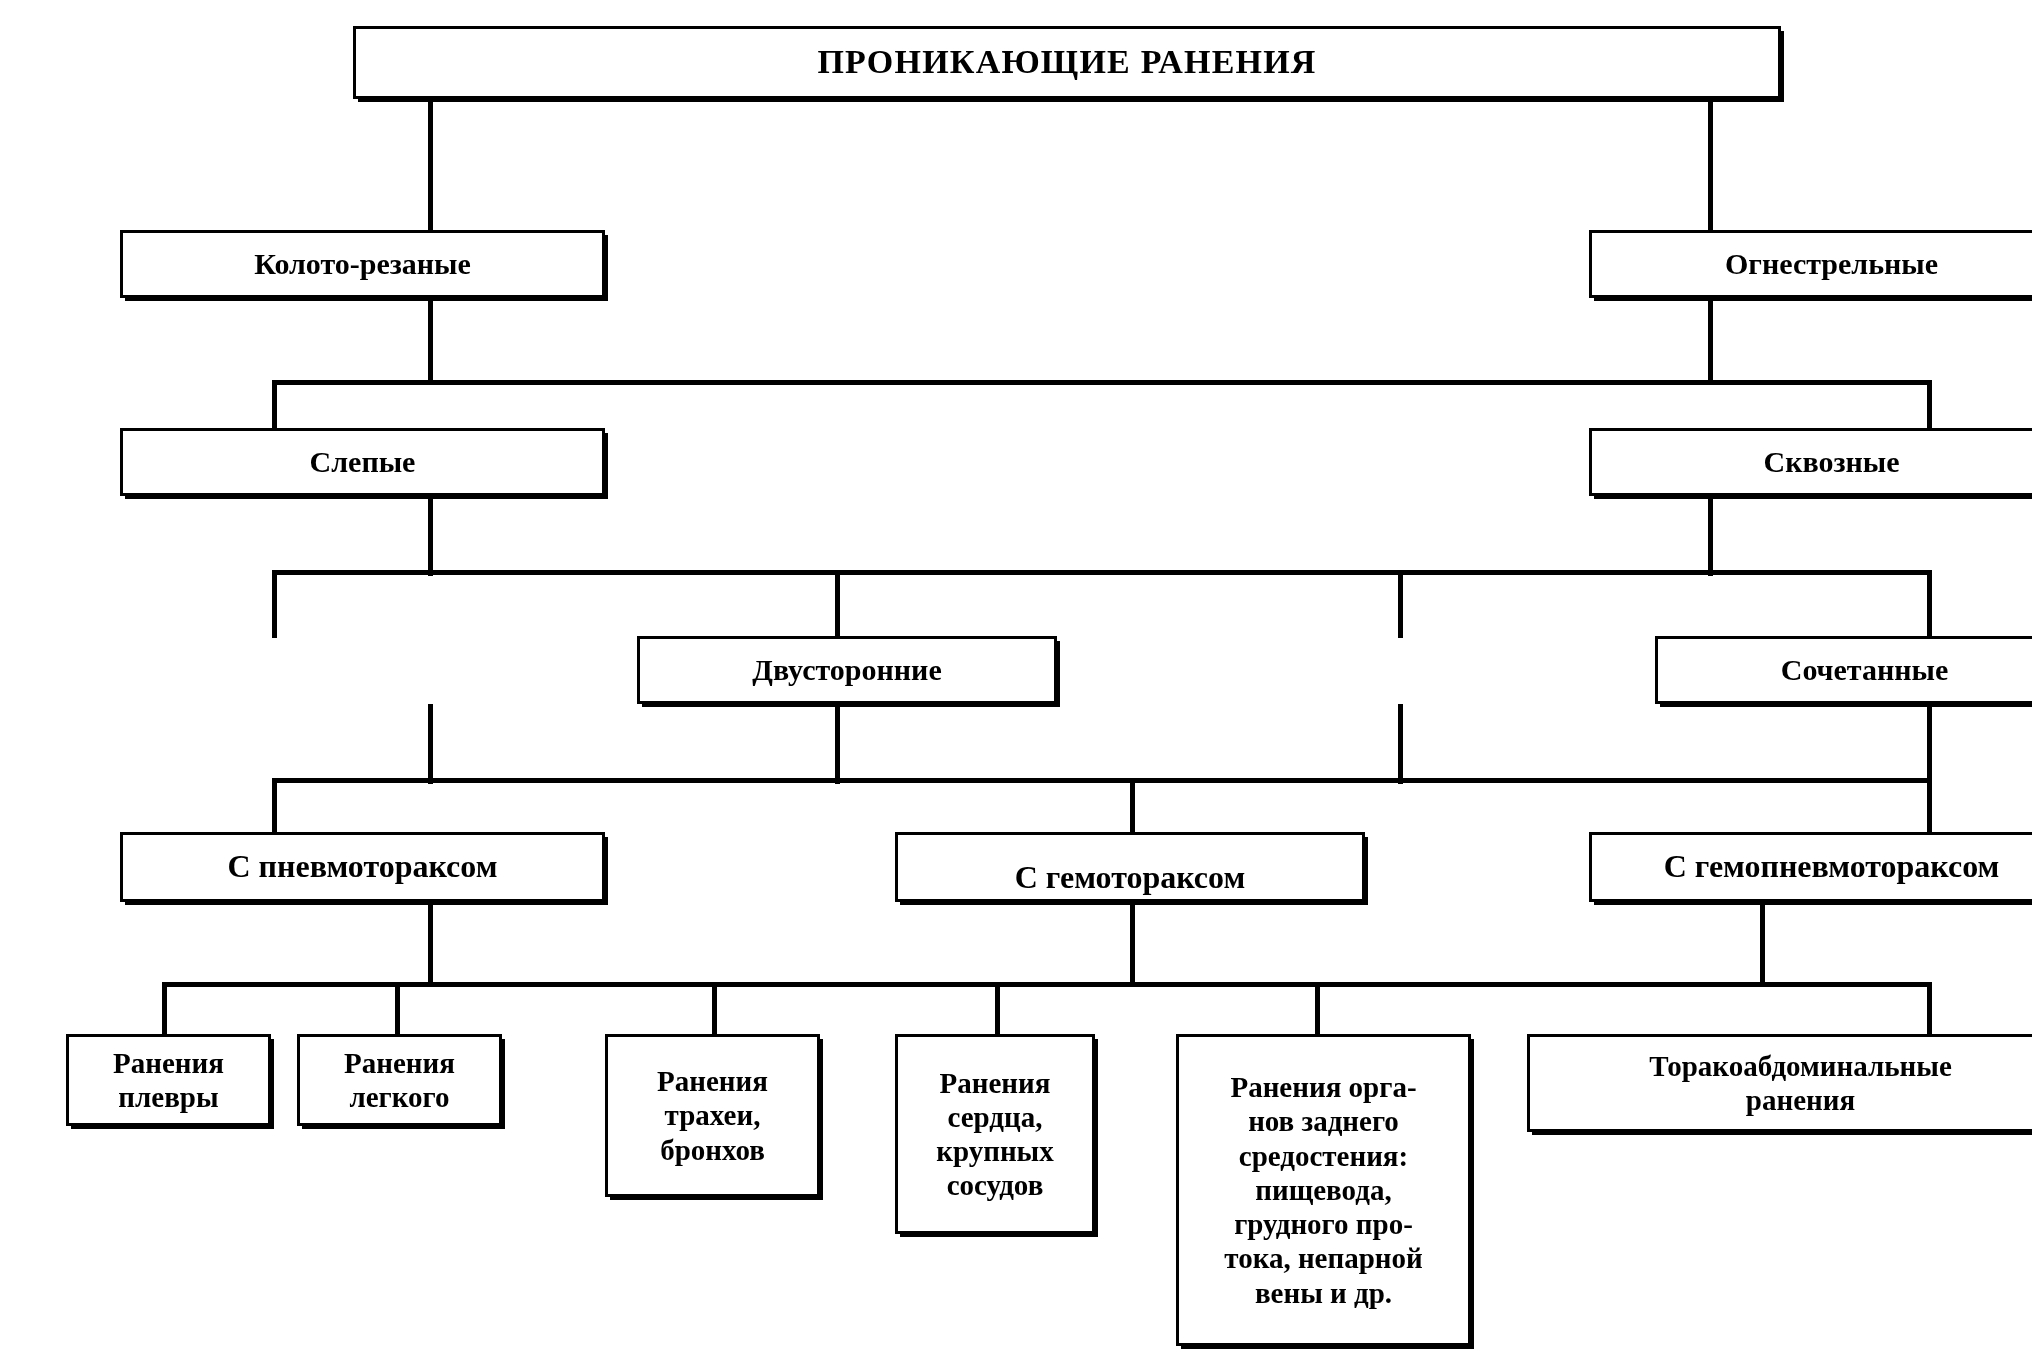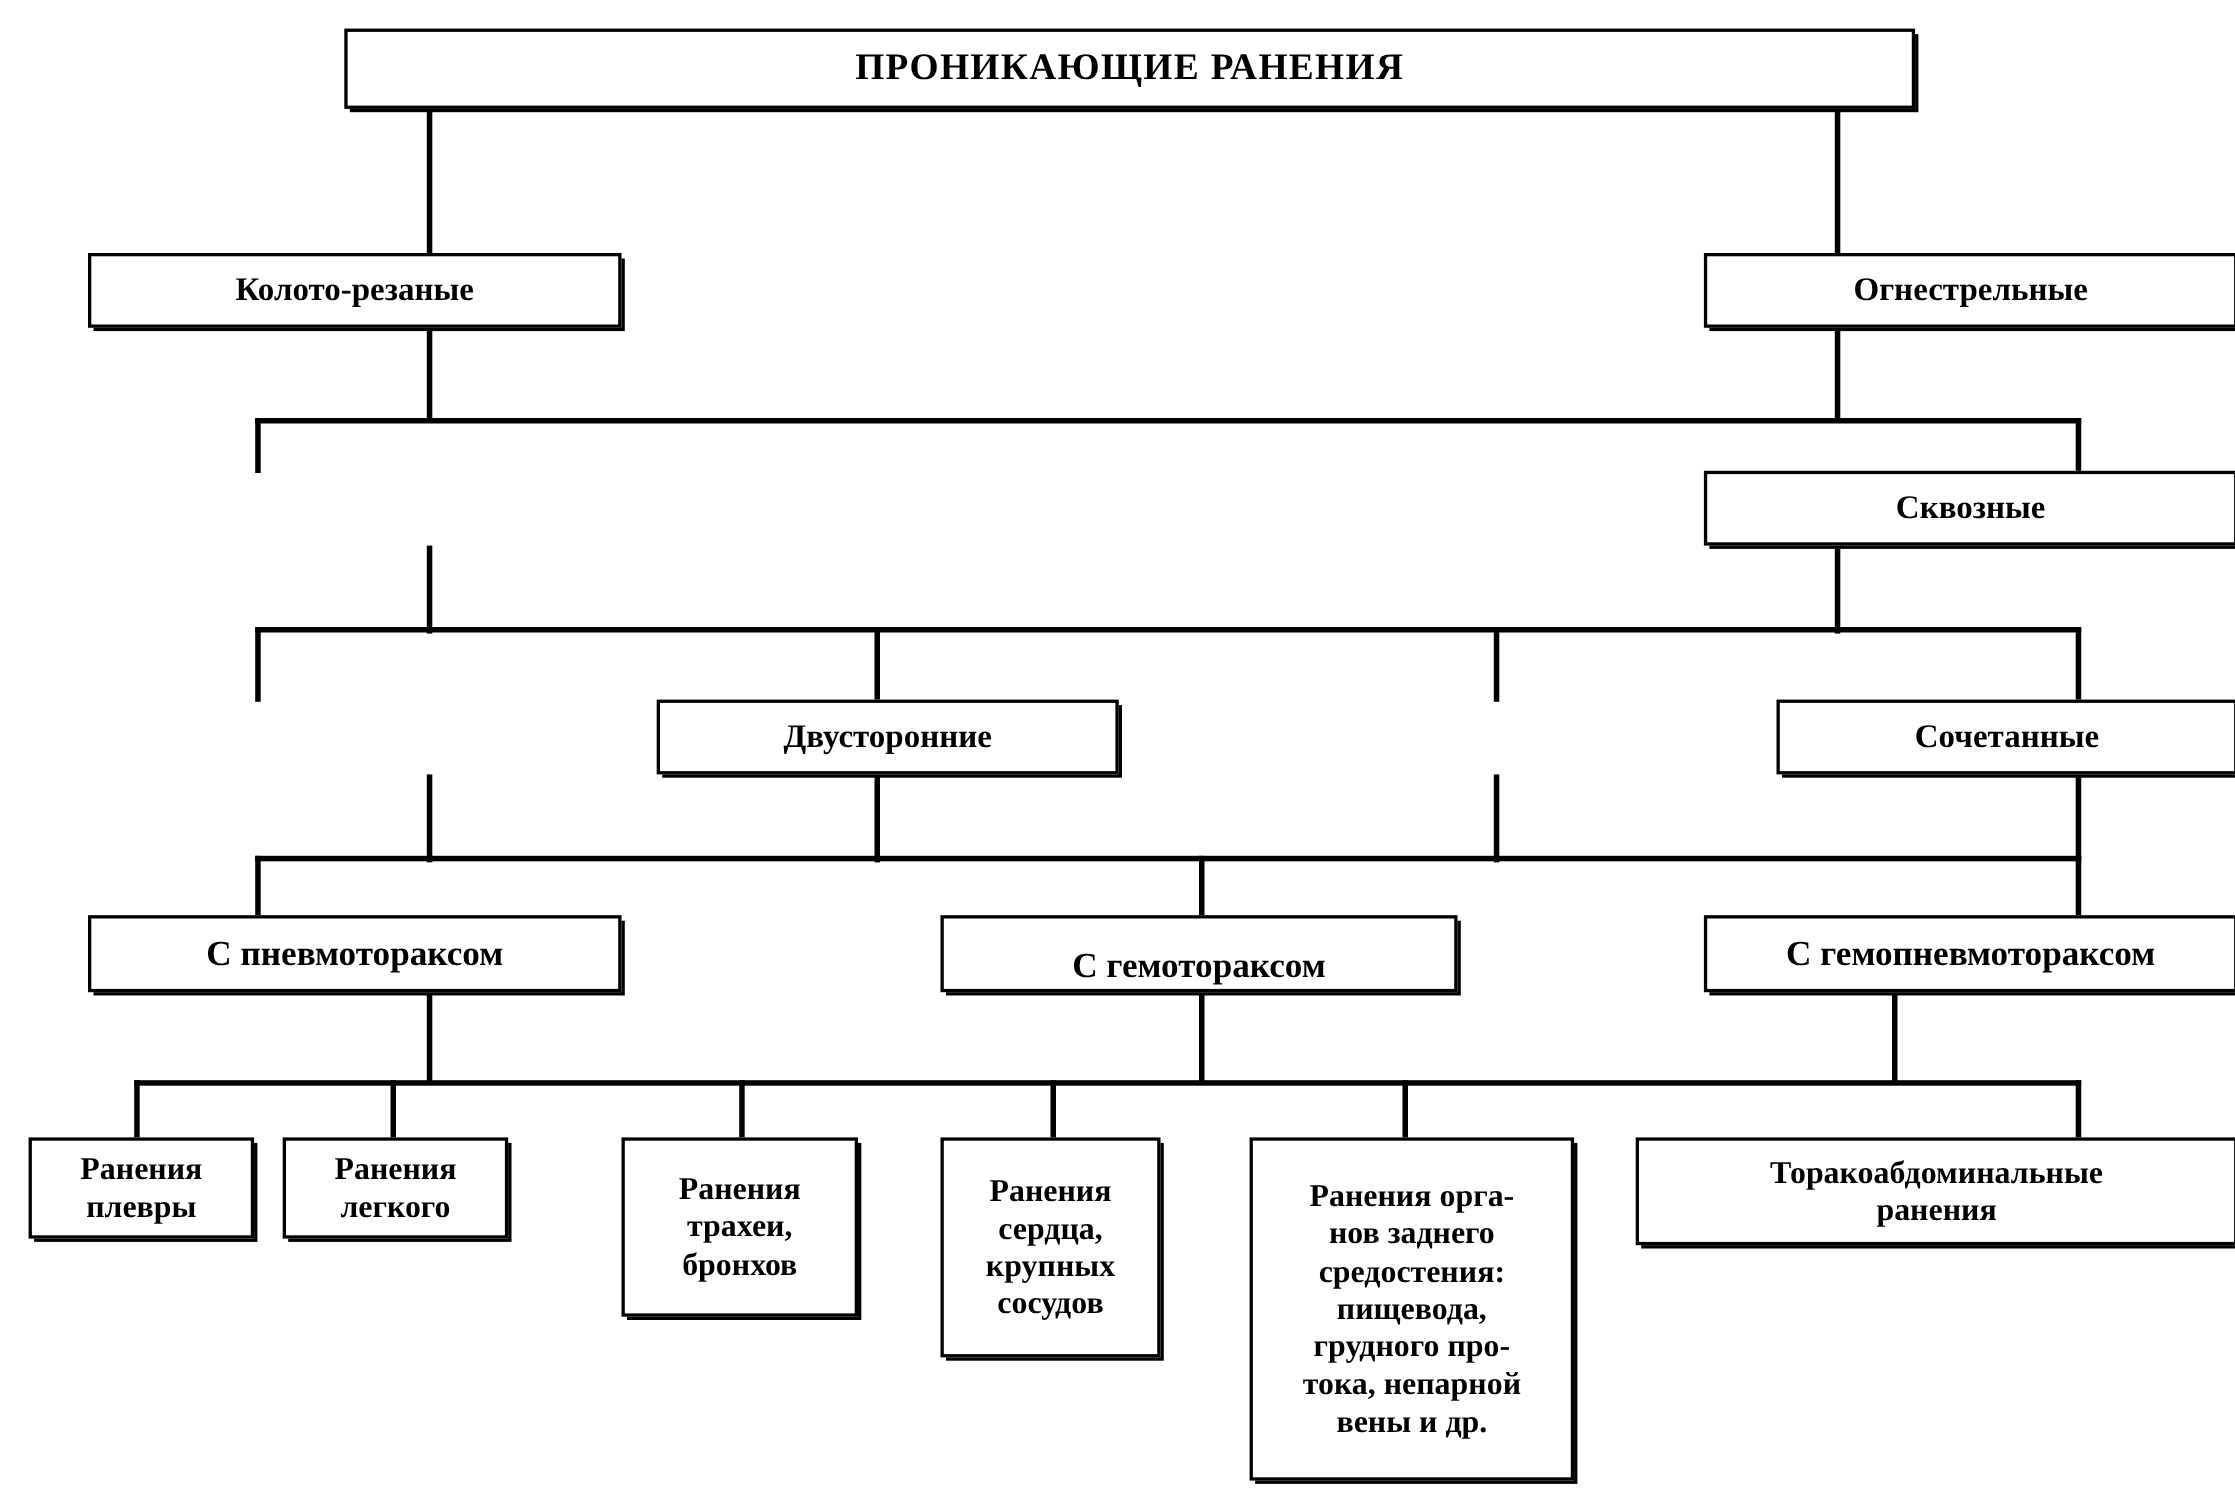--- a/index.html
+++ b/index.html
@@ -1,21 +1,21 @@
 <!DOCTYPE html>
 <html><head>
 <meta charset="utf-8">
 <style>
   html,body{margin:0;padding:0;background:#fff;}
   body{
     font-family:"Liberation Serif", serif;
     width:2032px;height:1360px;position:relative;overflow:hidden;
     color:#000;
   }
-  #canvas{position:absolute;inset:0;}
+  #canvas{position:absolute;inset:0;margin-left:40px;}
 
   .box{
     position:absolute;
     box-sizing:border-box;
     border:3px solid #000;
     background:#fff;
     display:flex;align-items:center;justify-content:center;
     text-align:center;
     line-height:1.18;
     font-weight:700;
@@ -57,20 +57,23 @@
   <div class="box lvl2" style="left:1549px;top:230px;width:485px;height:68px;">
     <span class="txt">Огнестрельные</span>
   </div>
 
   <div class="ln v" style="left:388px;top:298px;height:86px;"></div>
   <div class="ln v" style="left:1668px;top:298px;height:86px;"></div>
   <div class="ln h" style="left:232px;top:380px;width:1660px;"></div>
   <div class="ln v" style="left:232px;top:380px;height:50px;"></div>
   <div class="ln v" style="left:1887px;top:380px;height:50px;"></div>
 
+  <div class="box lvl3" style="left:80px;top:428px;width:485px;height:68px;">
+    <span class="txt">Слепые</span>
+  </div>
   <div class="box lvl3" style="left:1549px;top:428px;width:485px;height:68px;">
     <span class="txt">Сквозные</span>
   </div>
 
   <div class="ln v" style="left:388px;top:496px;height:80px;"></div>
   <div class="ln v" style="left:1668px;top:496px;height:80px;"></div>
   <div class="ln h" style="left:232px;top:570px;width:1660px;"></div>
   <div class="ln v" style="left:232px;top:570px;height:68px;"></div>
   <div class="ln v" style="left:795px;top:570px;height:68px;"></div>
   <div class="ln v" style="left:1358px;top:570px;height:68px;"></div>

